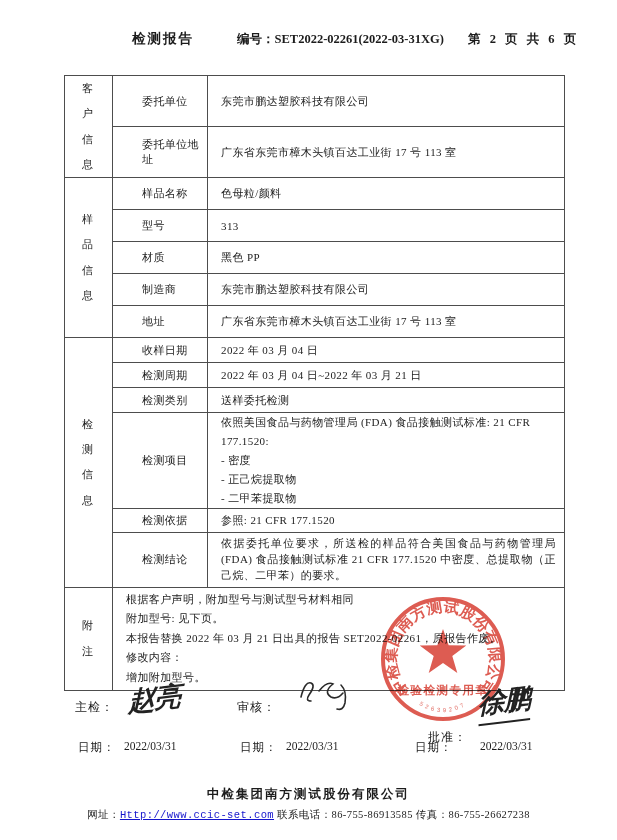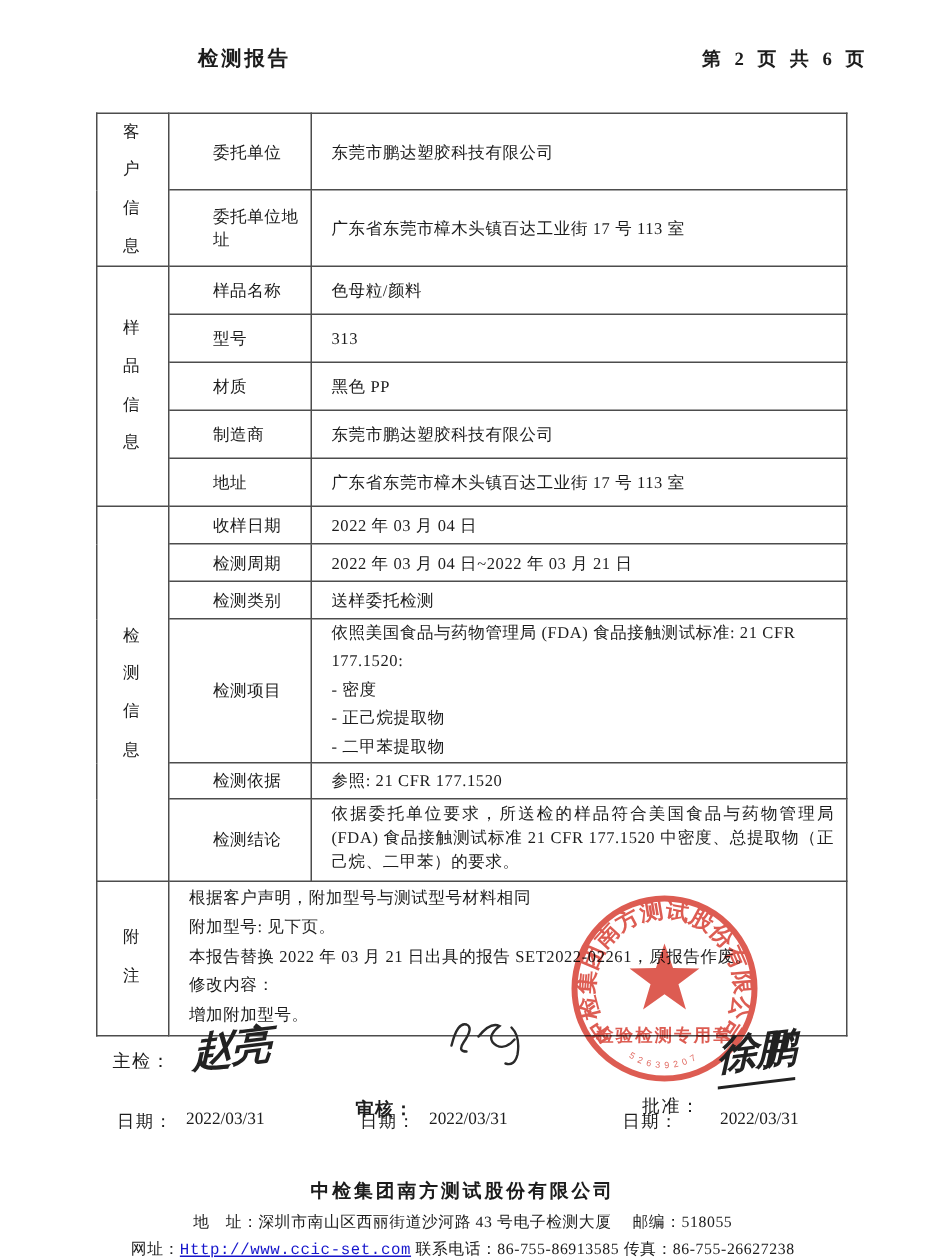--- a/index.html
+++ b/index.html
@@ -75,20 +75,21 @@
     font-family:"Liberation Mono","DejaVu Sans Mono",monospace;
     color:#1515cc; text-decoration:underline; cursor:pointer;
   }
 </style>
 </head>
 <body>
 
 <div class="page">
 
   <div class="hdr-title">检测报告</div>
+  <div class="hdr-no"><span>编号：</span><span>SET2022-02261(2022-03-31XG)</span></div>
   <div class="hdr-page">第 2 页 共 6 页</div>
 
   <table class="rpt">
 
     <tbody>
         <tr class="h35">
       <td class="grp" rowspan="2"><span class="grp-inner">客户信息</span></td>
       <td class="lbl">委托单位</td>
       <td class="val">东莞市鹏达塑胶科技有限公司</td>
     </tr>
@@ -177,42 +178,41 @@
       <text x="66" y="101" text-anchor="middle" font-family="'Liberation Serif',serif" font-size="11.5" font-weight="bold" letter-spacing="1.5" fill="#d9453a">检验检测专用章</text>
       <text font-family="'Liberation Sans',sans-serif" font-size="6" letter-spacing="3" fill="#d9453a" opacity="0.9">
         <textPath href="#serialPath" startOffset="50%" text-anchor="middle">52639207</textPath>
       </text>
     </svg>
   </div>
 
   <div class="sig-label" style="left:75px; top:699px;">主检：</div>
   <div class="sig-name" style="left:128px; top:681px;">赵亮</div>
 
-  <div class="sig-label" style="left:237px; top:731px;font-weight:bold;">审核：</div>
+  <div class="sig-label" style="left:237px; top:699px;">审核：</div>
   <div class="sig-squiggle" style="left:295px; top:675px;">
     <svg width="70" height="40" viewBox="0 0 70 40">
       <path d="M6 22 q4 -16 10 -14 q5 2 -2 12 q-4 6 2 6 M24 16 q8 -10 14 -7 q-10 8 -2 13 q6 3 12 -4 M46 10 q6 6 4 18 q-2 8 -8 6" fill="none" stroke="#2a2a2a" stroke-width="1.6" stroke-linecap="round"></path>
     </svg>
   </div>
 
   <div class="sig-label" style="left:428px; top:701px;margin-top:28px;">批准：</div>
   <div class="sig-name" style="left:478px; top:683px; border-bottom:2px solid #222; padding-bottom:2px;">徐鹏</div>
 
   <div class="date-label" style="left:78px; top:740px;">日期：</div>
   <div class="date-value" style="left:124px; top:740px;">2022/03/31</div>
 
   <div class="date-label" style="left:240px; top:740px;">日期：</div>
   <div class="date-value" style="left:286px; top:740px;">2022/03/31</div>
 
   <div class="date-label" style="left:415px; top:740px;">日期：</div>
   <div class="date-value" style="left:480px; top:740px;">2022/03/31</div>
 
   <div class="footer">
     <div class="f-company">中检集团南方测试股份有限公司</div>
-    <div class="f-line">地　址：深圳市南山区西丽街道沙河路 43 号电子检测大厦　 邮编：518055</div>
     <div class="f-line">
       <span>网址：</span><span class="f-url">Http://www.ccic-set.com</span>
       <span>联系电话：86-755-86913585</span>
       <span>传真：86-755-26627238</span>
     </div>
   </div>
 
 </div>
 
 </body></html>

